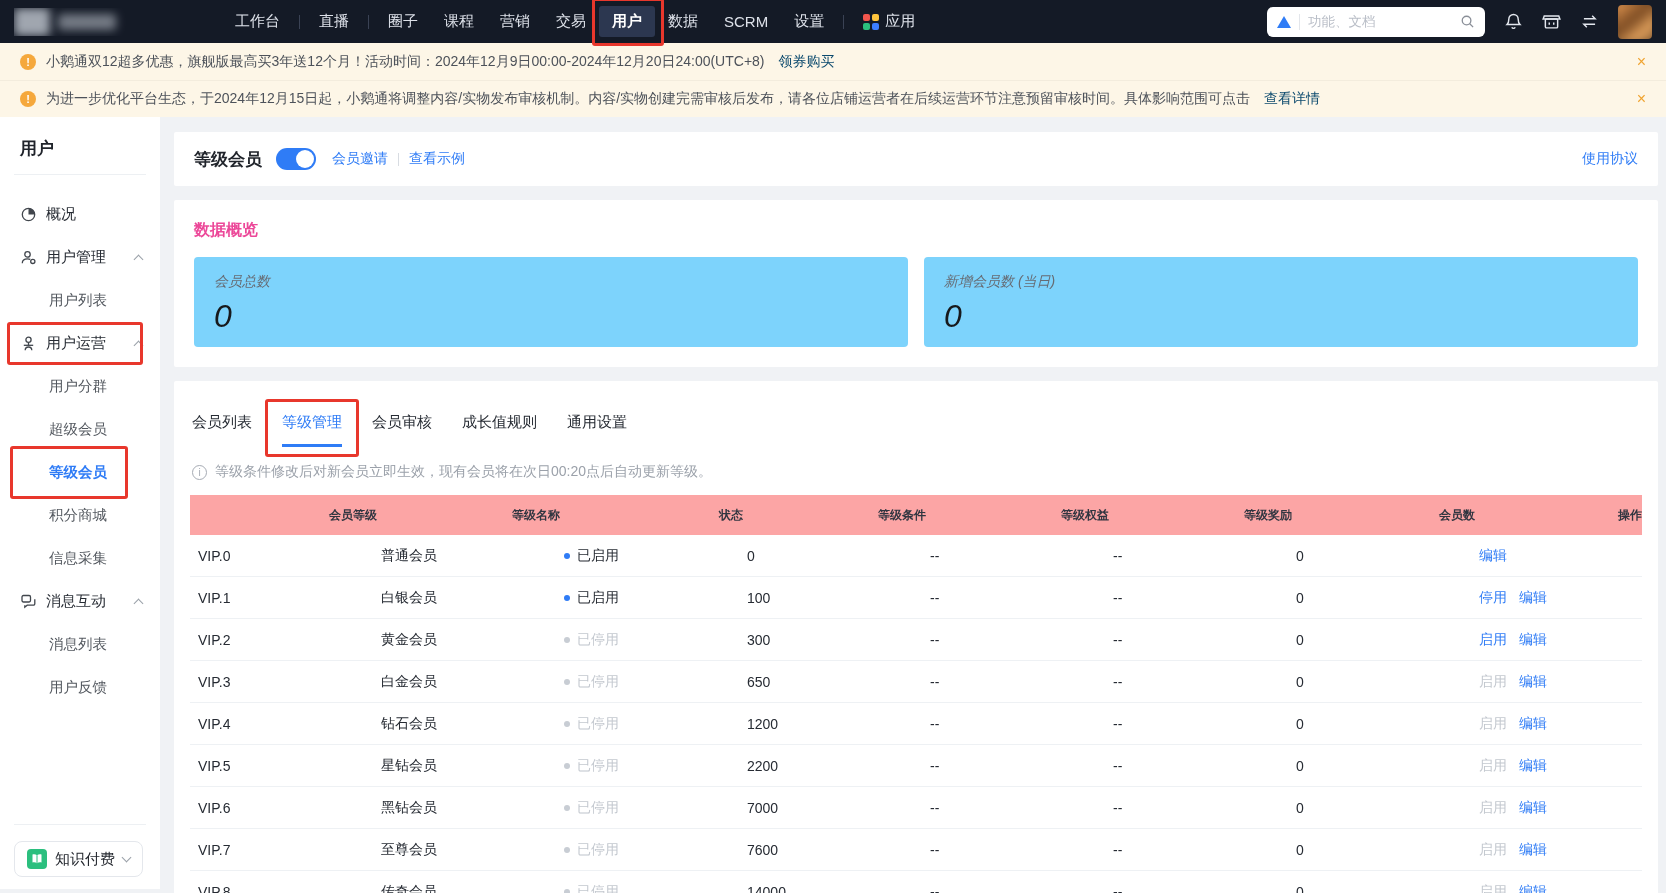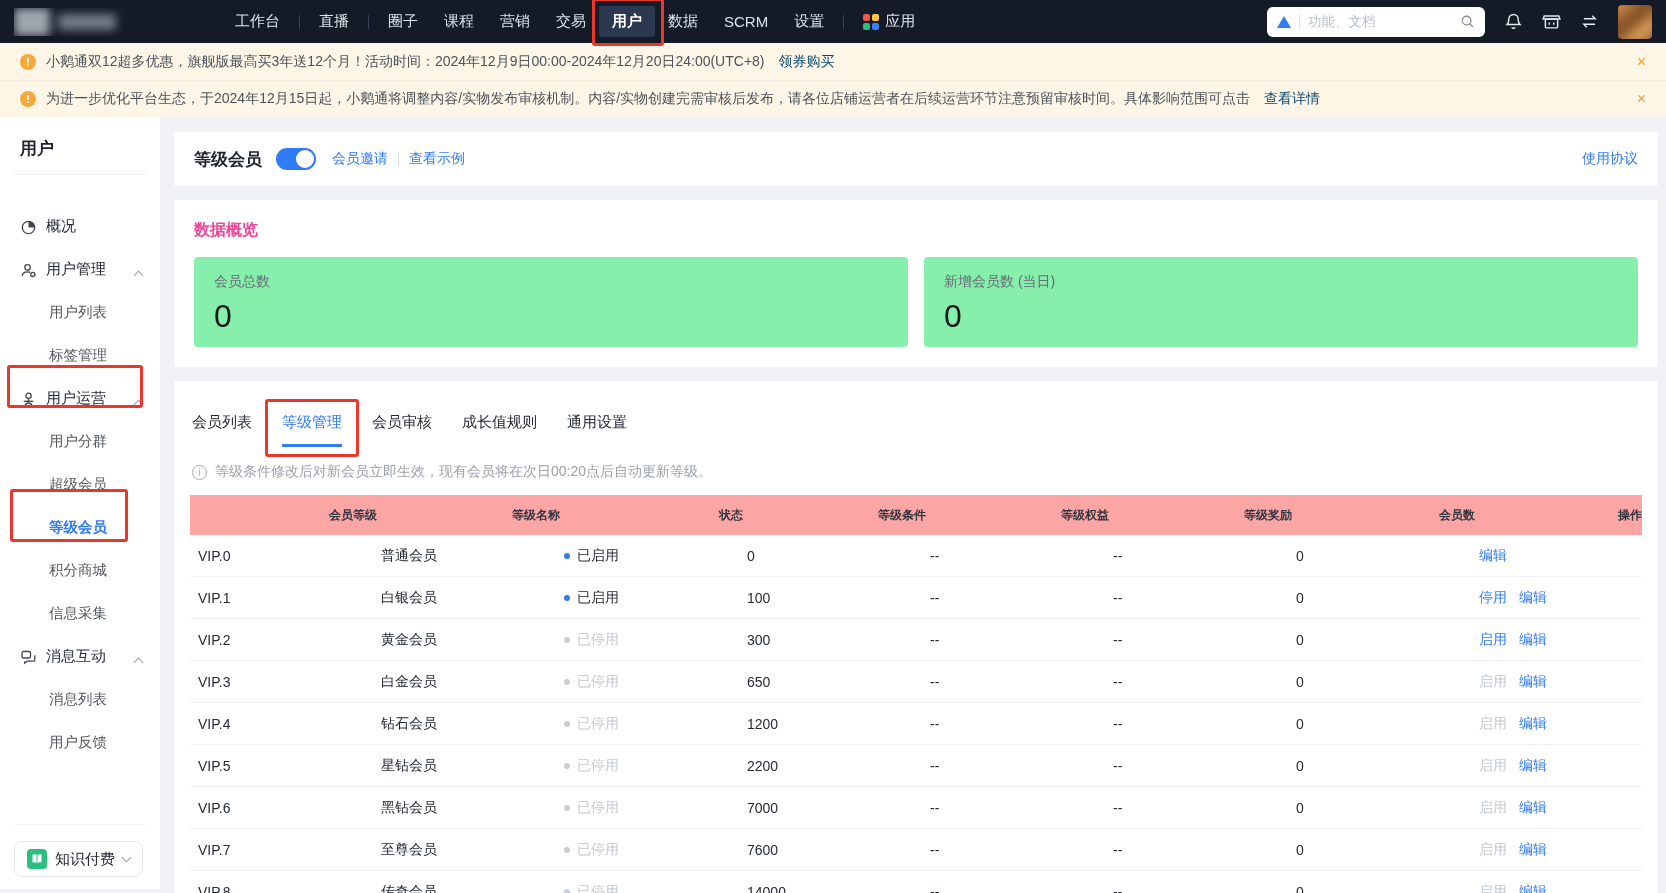--- a/index.html
+++ b/index.html
@@ -37,21 +37,21 @@
   .warn-ic { width:16px; height:16px; border-radius:50%; background:#f5a83c; color:#fff; font-size:11px; font-weight:bold; display:flex; align-items:center; justify-content:center; flex-shrink:0; }
   .banner a { color:#0c4a6e; text-decoration:none; margin-left:4px; cursor:pointer; white-space:nowrap; }
   .banner .close { margin-left:auto; color:#f0a32f; font-size:16px; cursor:pointer; line-height:1; }
 
   
   .body-row { display:flex; height:772px; }
   .sidebar { width:160px; background:#fff; flex-shrink:0; position:relative; }
   .sb-title { font-size:17px; font-weight:bold; color:#20242b; padding:20px 0 14px 20px; }
   .sb-divider { height:1px; background:#edf0f3; margin:0 14px; }
   .sb-menu { padding-top:18px; }
-  .sb-item { position:relative; height:43px; display:flex; align-items:flex-end; gap:9px; padding-left:20px; font-size:15px; color:#262b33; cursor:pointer; }
+  .sb-item { position:relative; height:43px; display:flex; align-items:center; gap:9px; padding-left:20px; font-size:15px; color:#262b33; cursor:pointer; }
   .sb-item.child { padding-left:49px; color:#53585f; font-size:14.5px; }
   .sb-item.active { color:#2f7cf6; font-weight:bold; }
   .sb-item svg { width:17px; height:17px; stroke:#41464d; fill:none; stroke-width:1.3; flex-shrink:0; }
   .sb-item svg .f { fill:#41464d; stroke:none; }
   .chev { width:7px; height:7px; border-left:1.6px solid #9aa0a8; border-top:1.6px solid #9aa0a8; display:inline-block; }
   .chev.up { transform:rotate(45deg); margin-top:4px; }
   .chev.down { transform:rotate(225deg); margin-top:-3px; }
   .sb-item .chev { margin-left:auto; margin-right:18px; }
   .sb-footer { position:absolute; bottom:12px; left:0; right:0; }
   .sb-footer .sb-divider { margin-bottom:16px; }
@@ -67,21 +67,21 @@
   .toggle.on { background:#2f7cf6; }
   .toggle .knob { position:absolute; top:2px; left:2px; width:18px; height:18px; border-radius:50%; background:#fff; }
   .toggle.on .knob { left:auto; right:2px; }
   .hdr-link { color:#2f7cf6; font-size:14px; text-decoration:none; cursor:pointer; }
   .vsep { width:1px; height:13px; background:#d8dce2; margin:0 10px; }
   .hdr-link.right { margin-left:auto; }
 
   .overview { padding:20px; margin-bottom:14px; }
   .sec-title { font-size:16px; font-weight:bold; color:#ec4899; margin-bottom:16px; }
   .cards { display:flex; gap:16px; }
-  .card { flex:1; background:#86efac; border-radius:4px; padding:16px 20px; height:90px; }
+  .card { flex:1; background:#7dd3fc; border-radius:4px; padding:16px 20px; height:90px;font-style:italic; }
   .card-label { font-size:14px; color:#666b73; margin-bottom:9px; }
   .card-value { font-size:32px; color:#17191c; line-height:1; }
 
   .table-panel { padding:0 16px 20px 16px; position:relative; }
   .tabs { display:flex; gap:30px; padding:32px 2px 0 2px; }
   .tab { position:relative; font-size:15px; color:#262b33; padding-bottom:12px; cursor:pointer; }
   .tab.active { color:#2f7cf6; border-bottom:3px solid #2f7cf6; font-weight:500; }
   .note { margin:16px 2px 14px 2px; display:flex; align-items:center; gap:8px; font-size:14px; color:#9ba1aa; }
   .info-i { width:15px; height:15px; border-radius:50%; border:1px solid #a6abb4; color:#a6abb4; font-size:10px; display:flex; align-items:center; justify-content:center; font-style:normal; flex-shrink:0; }
 
@@ -221,23 +221,20 @@
                 <path d="M2.3 14.2c0-2.9 2.3-4.4 5.2-4.4 1 0 2 .2 2.8.6"></path>
                 <circle cx="12.8" cy="12.4" r="2.1"></circle>
               </svg>
             </span>
             <span>用户管理</span>
             <span class="chev up"></span>
           </div>
           <div class="sb-item child">
             <span>用户列表</span>
           </div>
-          <div class="sb-item child">
-            <span>标签管理</span>
-          </div>
           <div class="sb-item anno-group">
             <span style="display: flex;">
               <svg viewBox="0 0 17 17">
                 <circle cx="8.5" cy="4.8" r="2.6"></circle>
                 <path d="M8.5 7.4v2.9"></path>
                 <path d="M5.2 15.3a3.3 3.3 0 0 1 6.6 0"></path>
                 <path d="M3.8 10.3h9.4"></path>
               </svg>
             </span>
             <span>用户运营</span>

